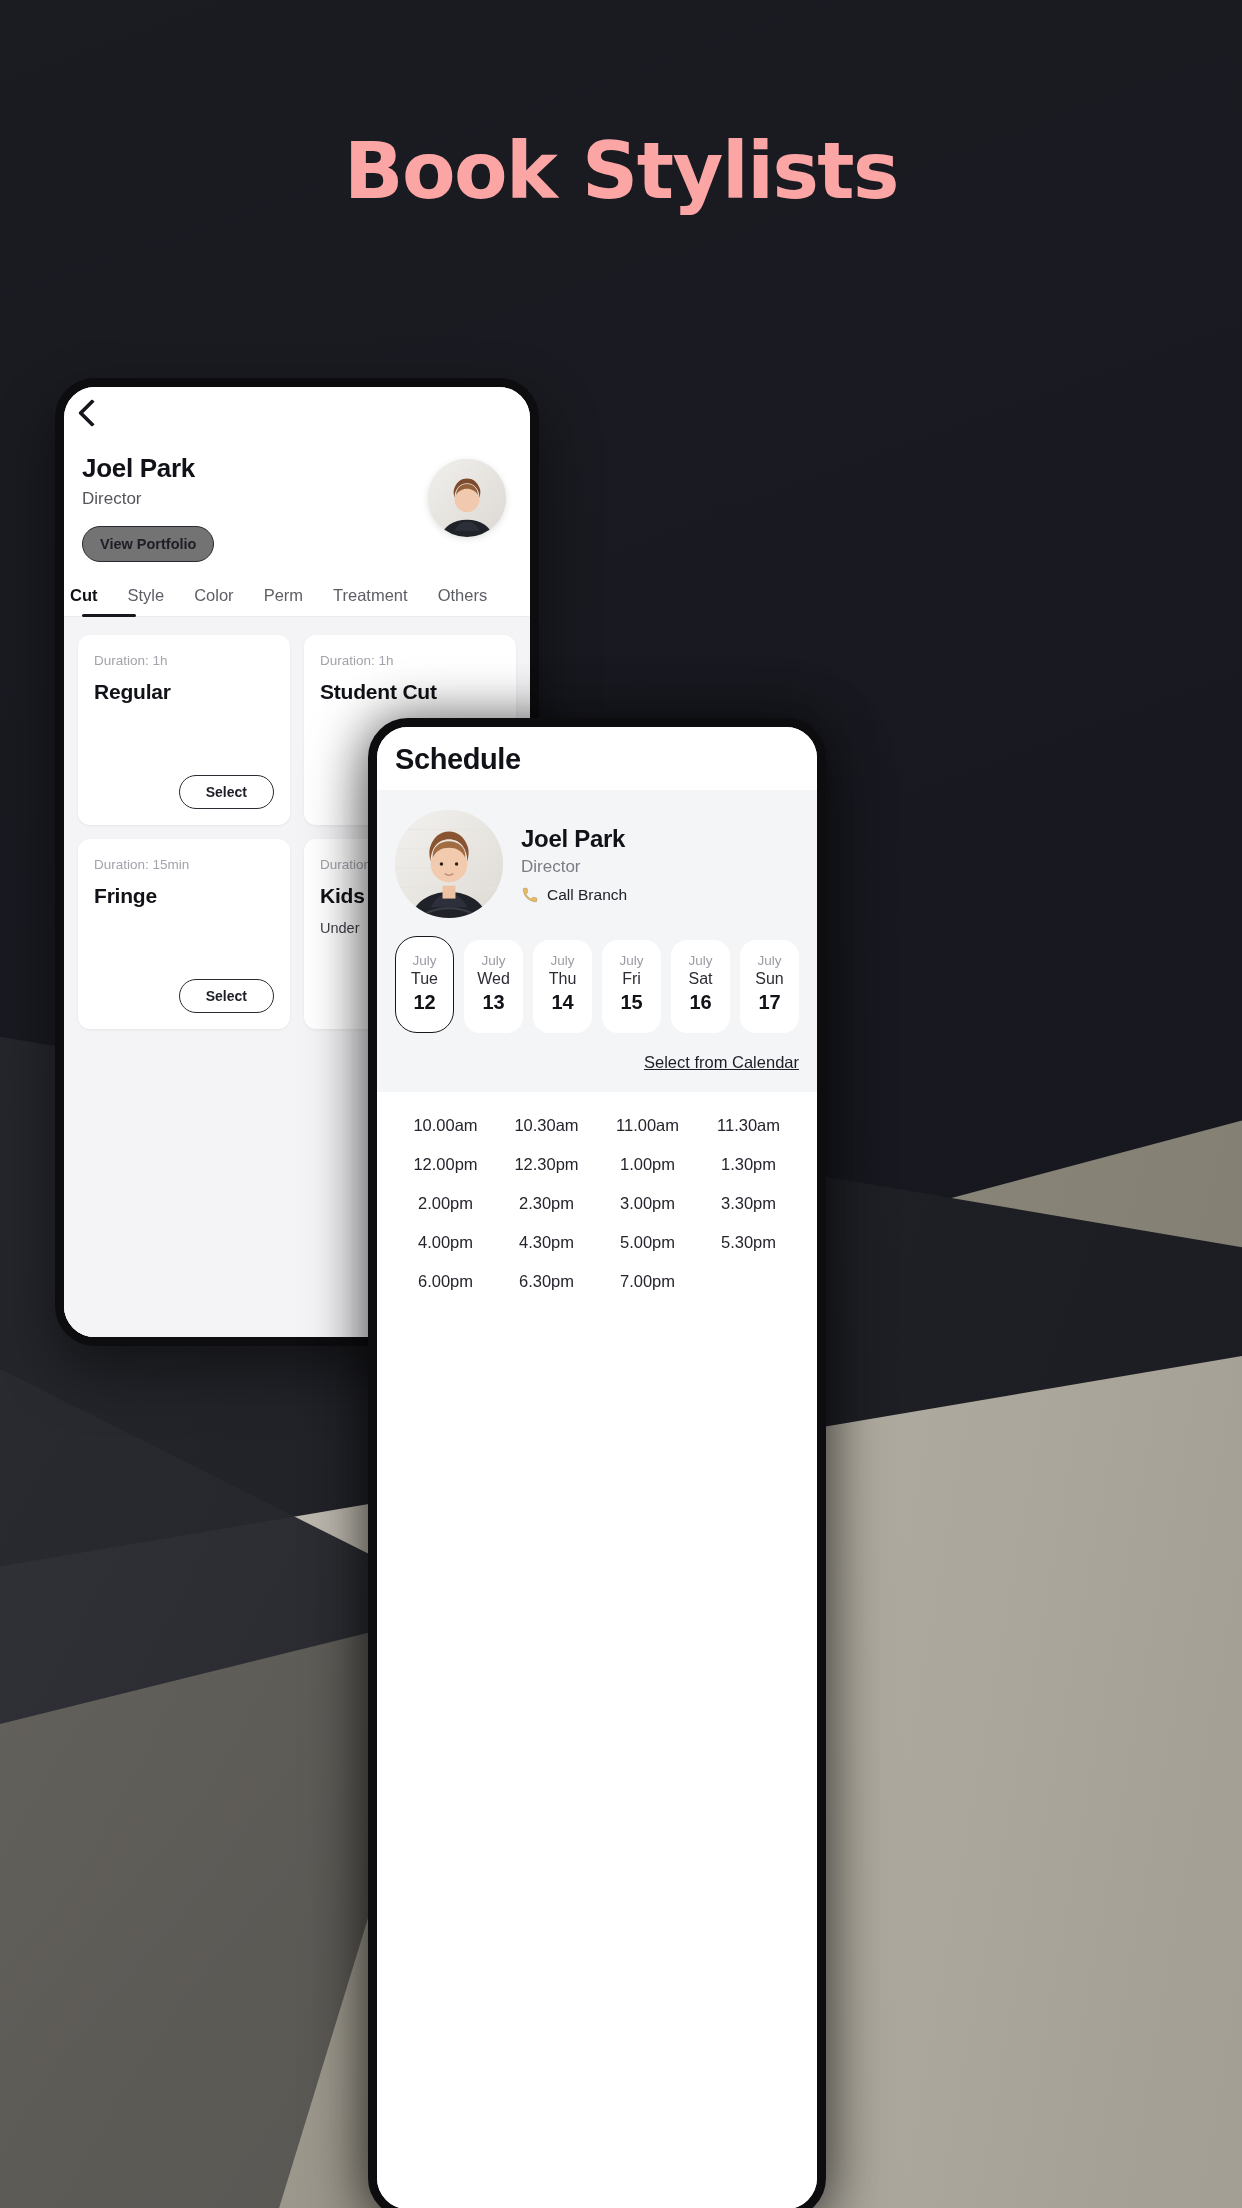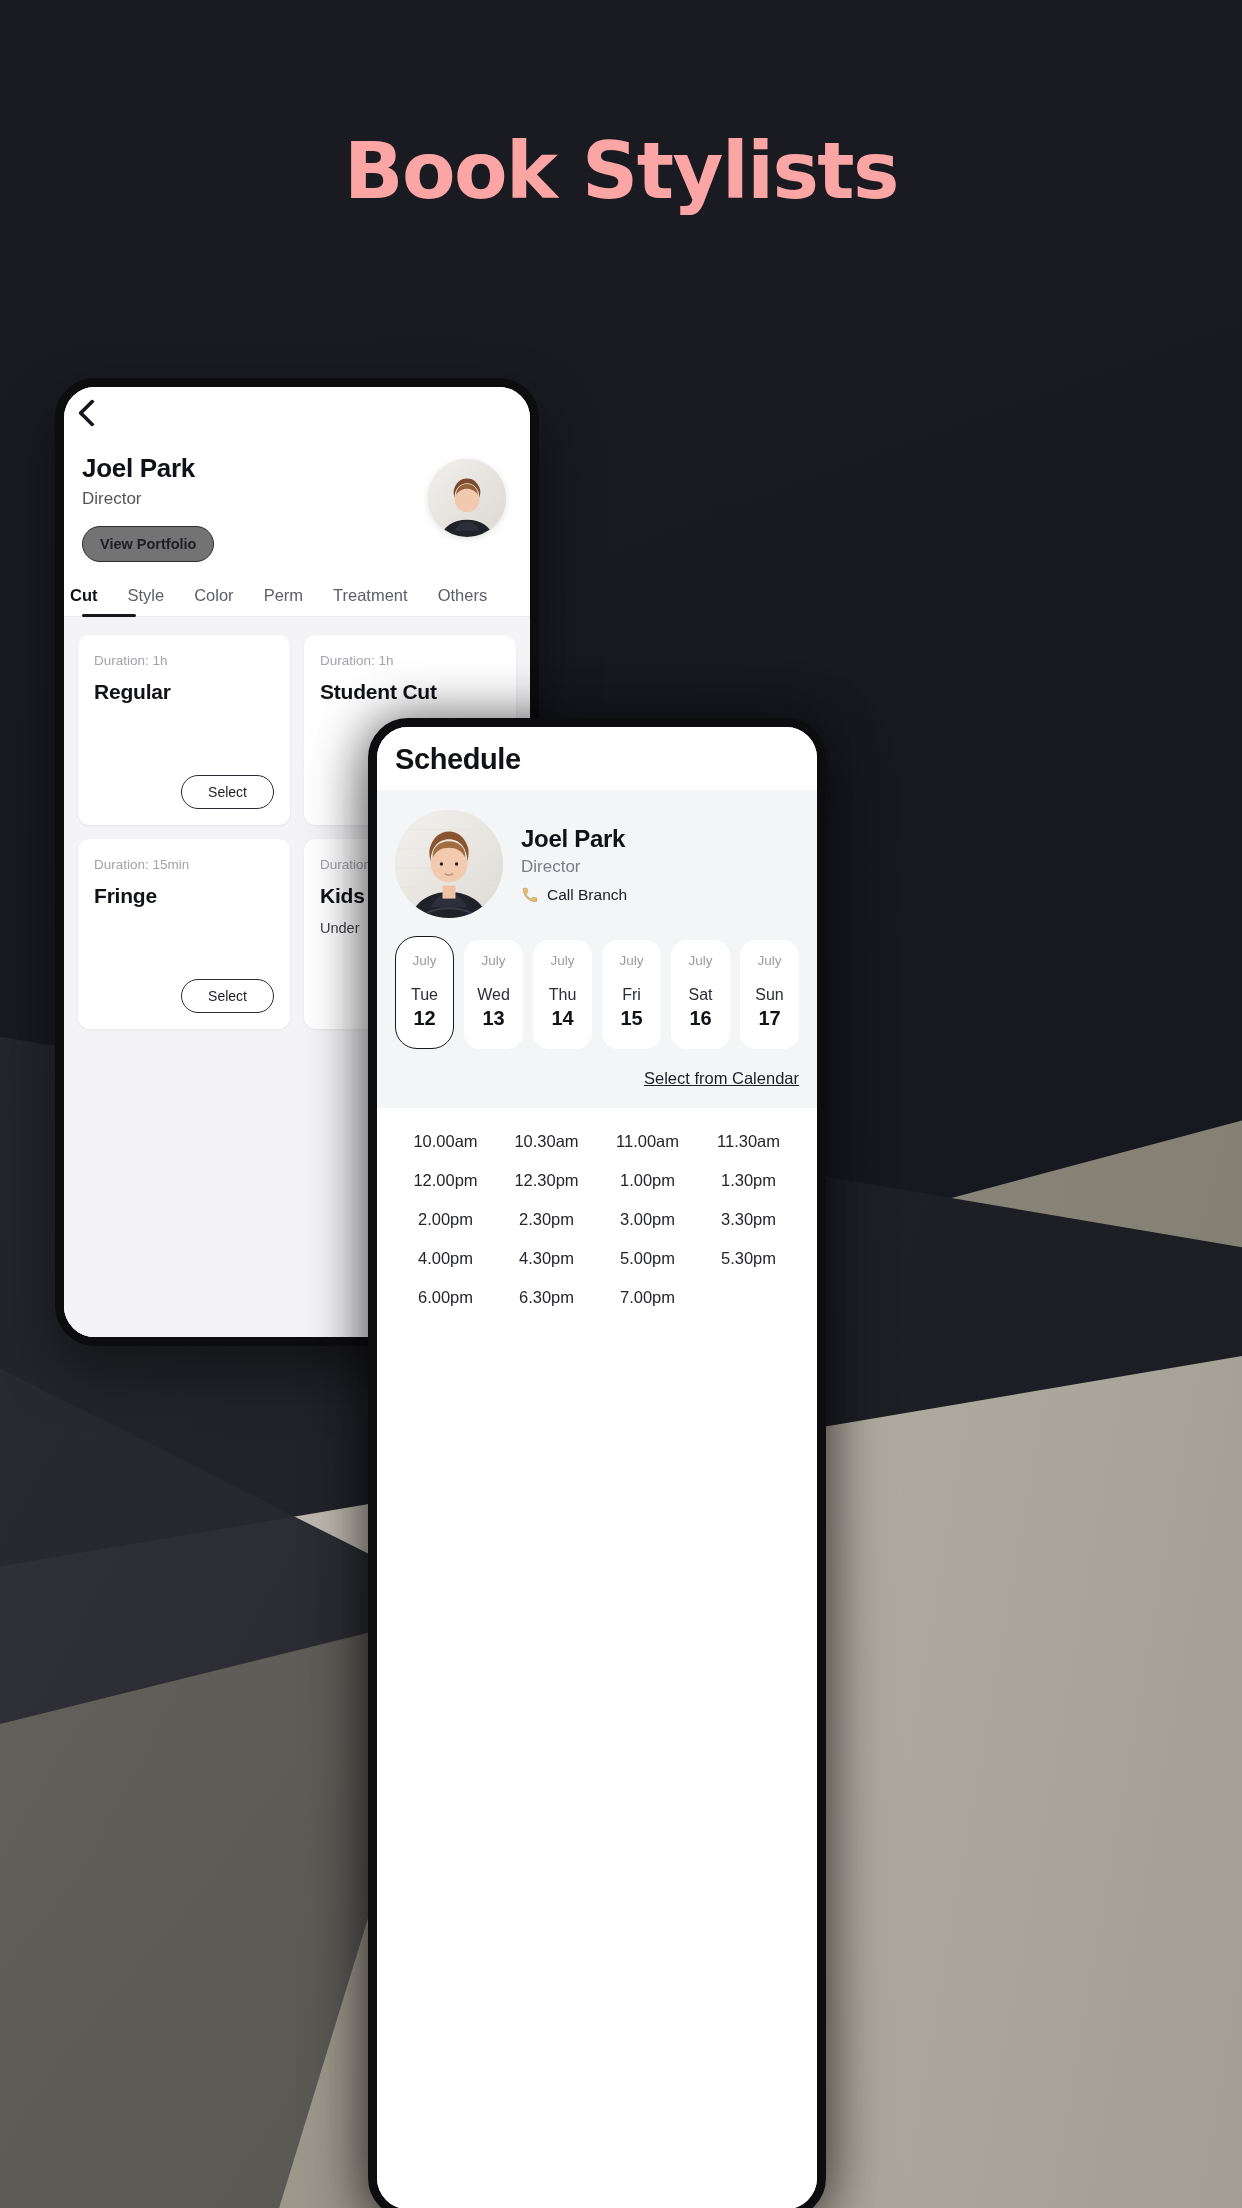--- a/index.html
+++ b/index.html
@@ -177,21 +177,21 @@
     font-size:21px; font-weight:bold; color:#111217;
     margin-top:12px; letter-spacing:-.2px;
   }
   .svc-note { font-size:14.5px; color:#3e3f47; margin-top:12px; }
   .svc-spacer { flex:1 1 auto; }
   .select-btn {
     align-self:flex-end;
     border:1.6px solid #2a2b33;
     border-radius:26px;
     padding:8px 26px;
-    font-size:14px; font-weight:normal;
+    font-size:14px; font-weight:bold;
     color:#1d1e26; background:#fff;
   }
 
   .footer-count {
     position:absolute;
     bottom:22px; right:20px;
     font-size:16px; color:#3a3b43;
   }
 
   
@@ -241,21 +241,21 @@
     text-align:center;
     border:1.5px solid transparent;
   }
   .date-chip.selected {
     border-color:#17181d;
     border-radius:22px;
     padding:16px 0 18px 0;
     margin-top:-4px;
   }
   .dc-month { font-size:13.5px; color:#9b9ca4; }
-  .dc-day   { font-size:16px; color:#2c2d35; margin-top:18px; }
+  .dc-day   { font-size:16px; color:#2c2d35; margin-top:2px; }
   .dc-num   { font-size:20px; font-weight:bold; color:#111217; margin-top:3px; }
 
   .cal-link {
     text-align:right;
     margin-top:20px;
     font-size:16.5px;
     color:#1d1e26;
     text-decoration:underline;
   }
 

